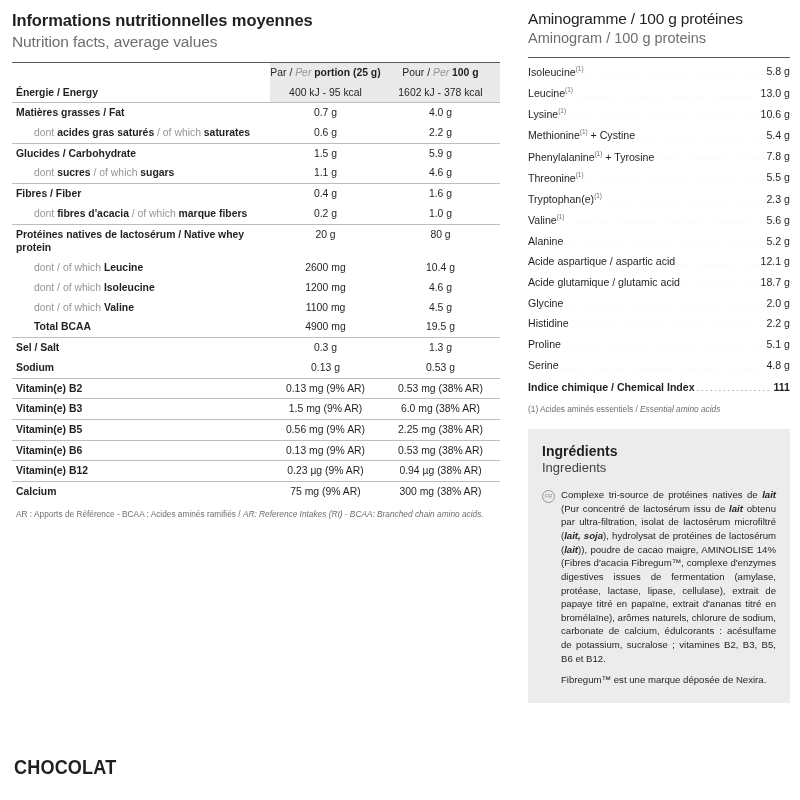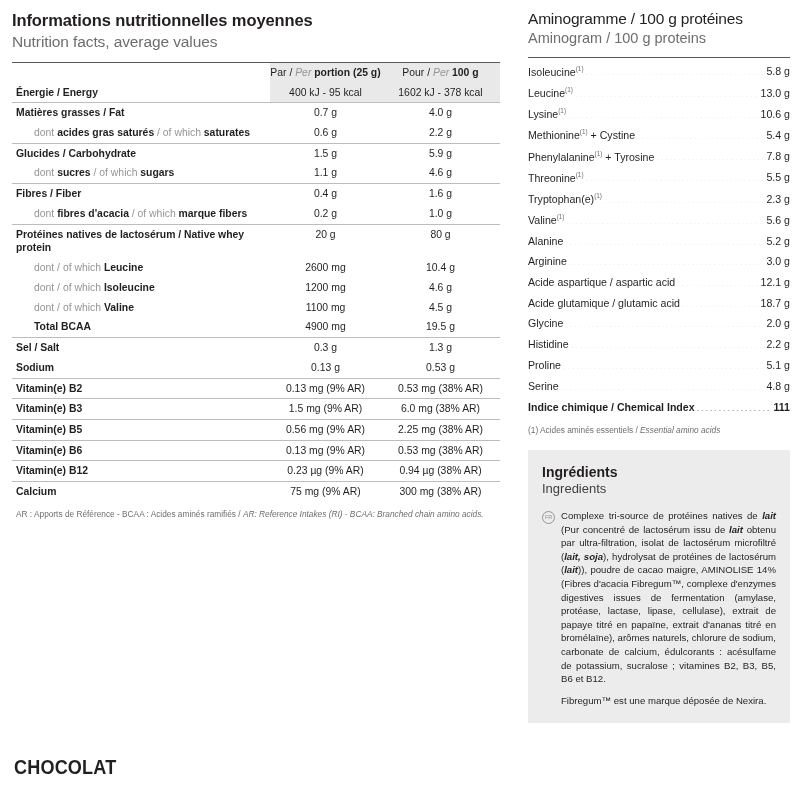--- a/index.html
+++ b/index.html
@@ -315,25 +315,20 @@
           <span class="nm">Valine<sup class="ess">(1)</sup></span>
           <span class="dots">........................................................................................................................</span>
           <span class="val">5.6 g</span>
         </div>
         <div class="amino-row">
           <span class="nm">Alanine</span>
           <span class="dots">........................................................................................................................</span>
           <span class="val">5.2 g</span>
         </div>
         <div class="amino-row">
-          <span class="nm">Arginine</span>
-          <span class="dots">........................................................................................................................</span>
-          <span class="val">3.0 g</span>
-        </div>
-        <div class="amino-row">
           <span class="nm">Acide aspartique / aspartic acid</span>
           <span class="dots">........................................................................................................................</span>
           <span class="val">12.1 g</span>
         </div>
         <div class="amino-row">
           <span class="nm">Acide glutamique / glutamic acid</span>
           <span class="dots">........................................................................................................................</span>
           <span class="val">18.7 g</span>
         </div>
         <div class="amino-row">

